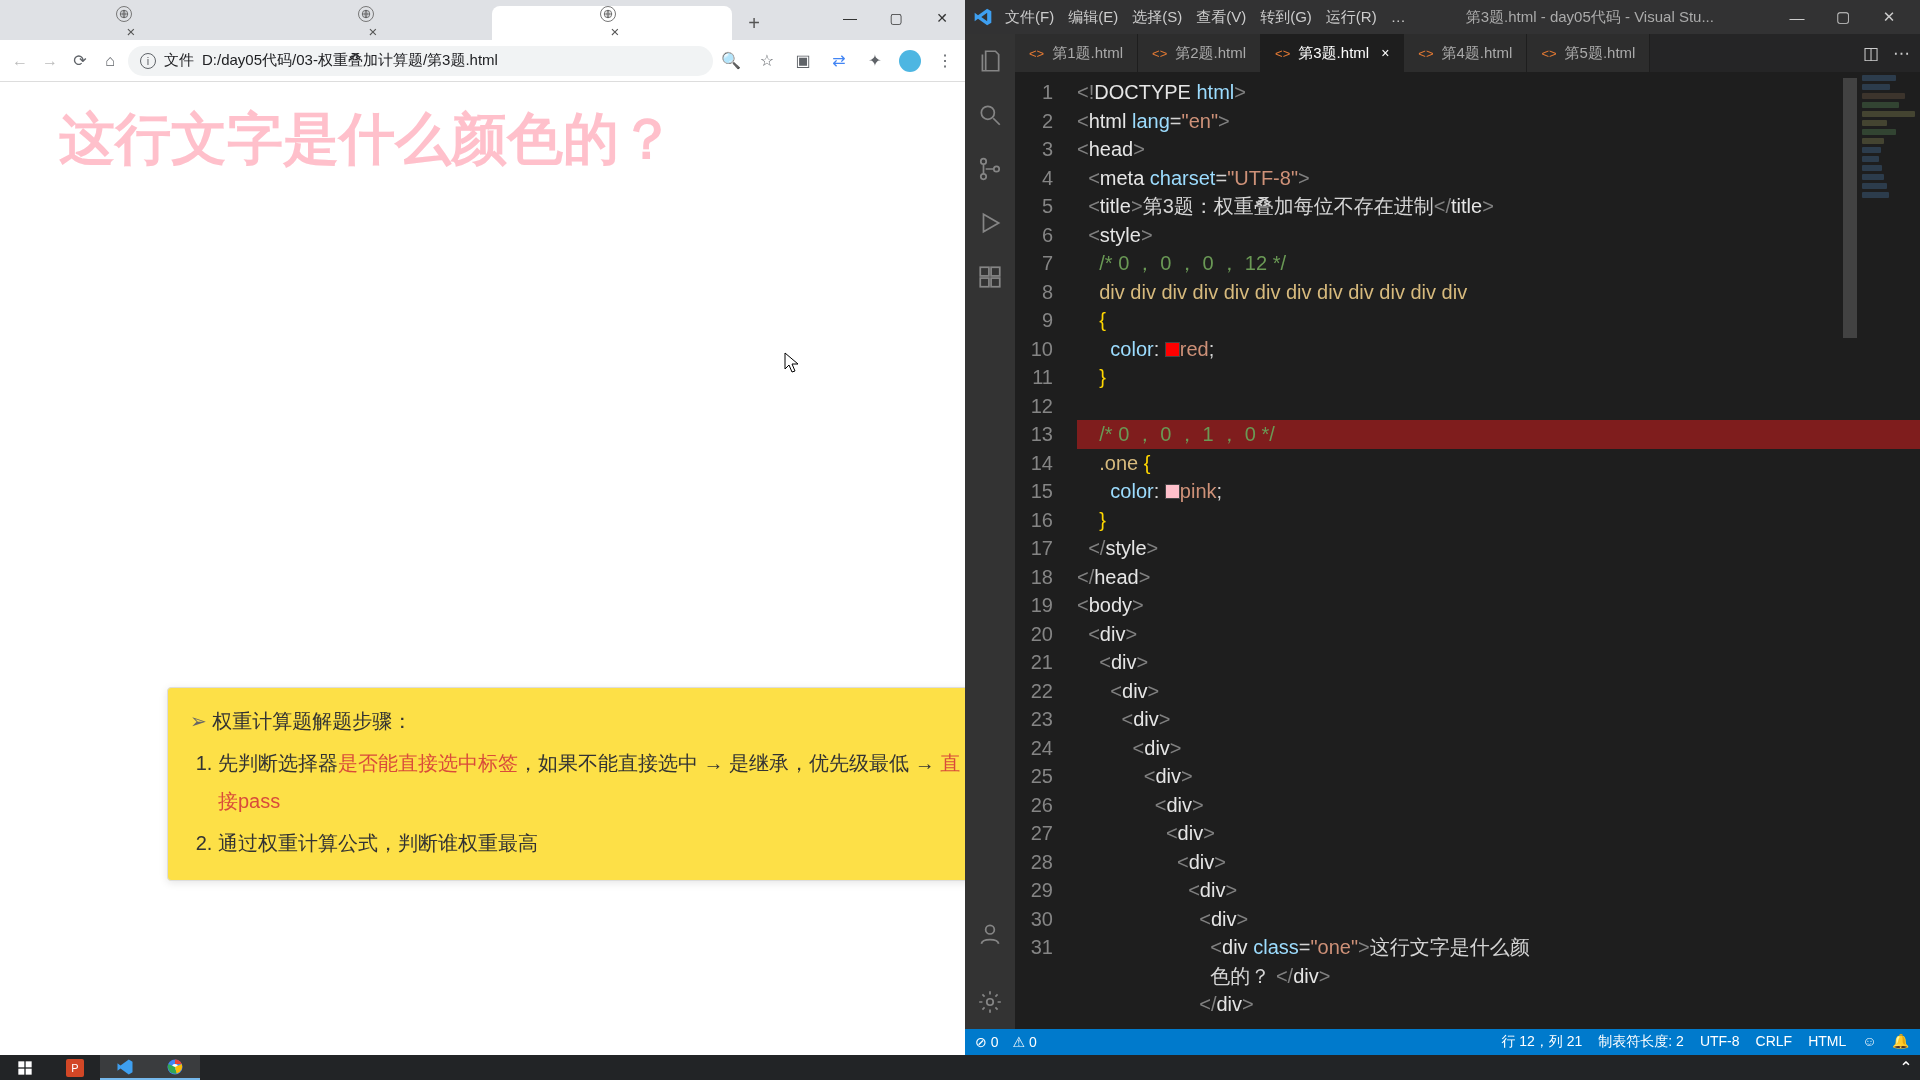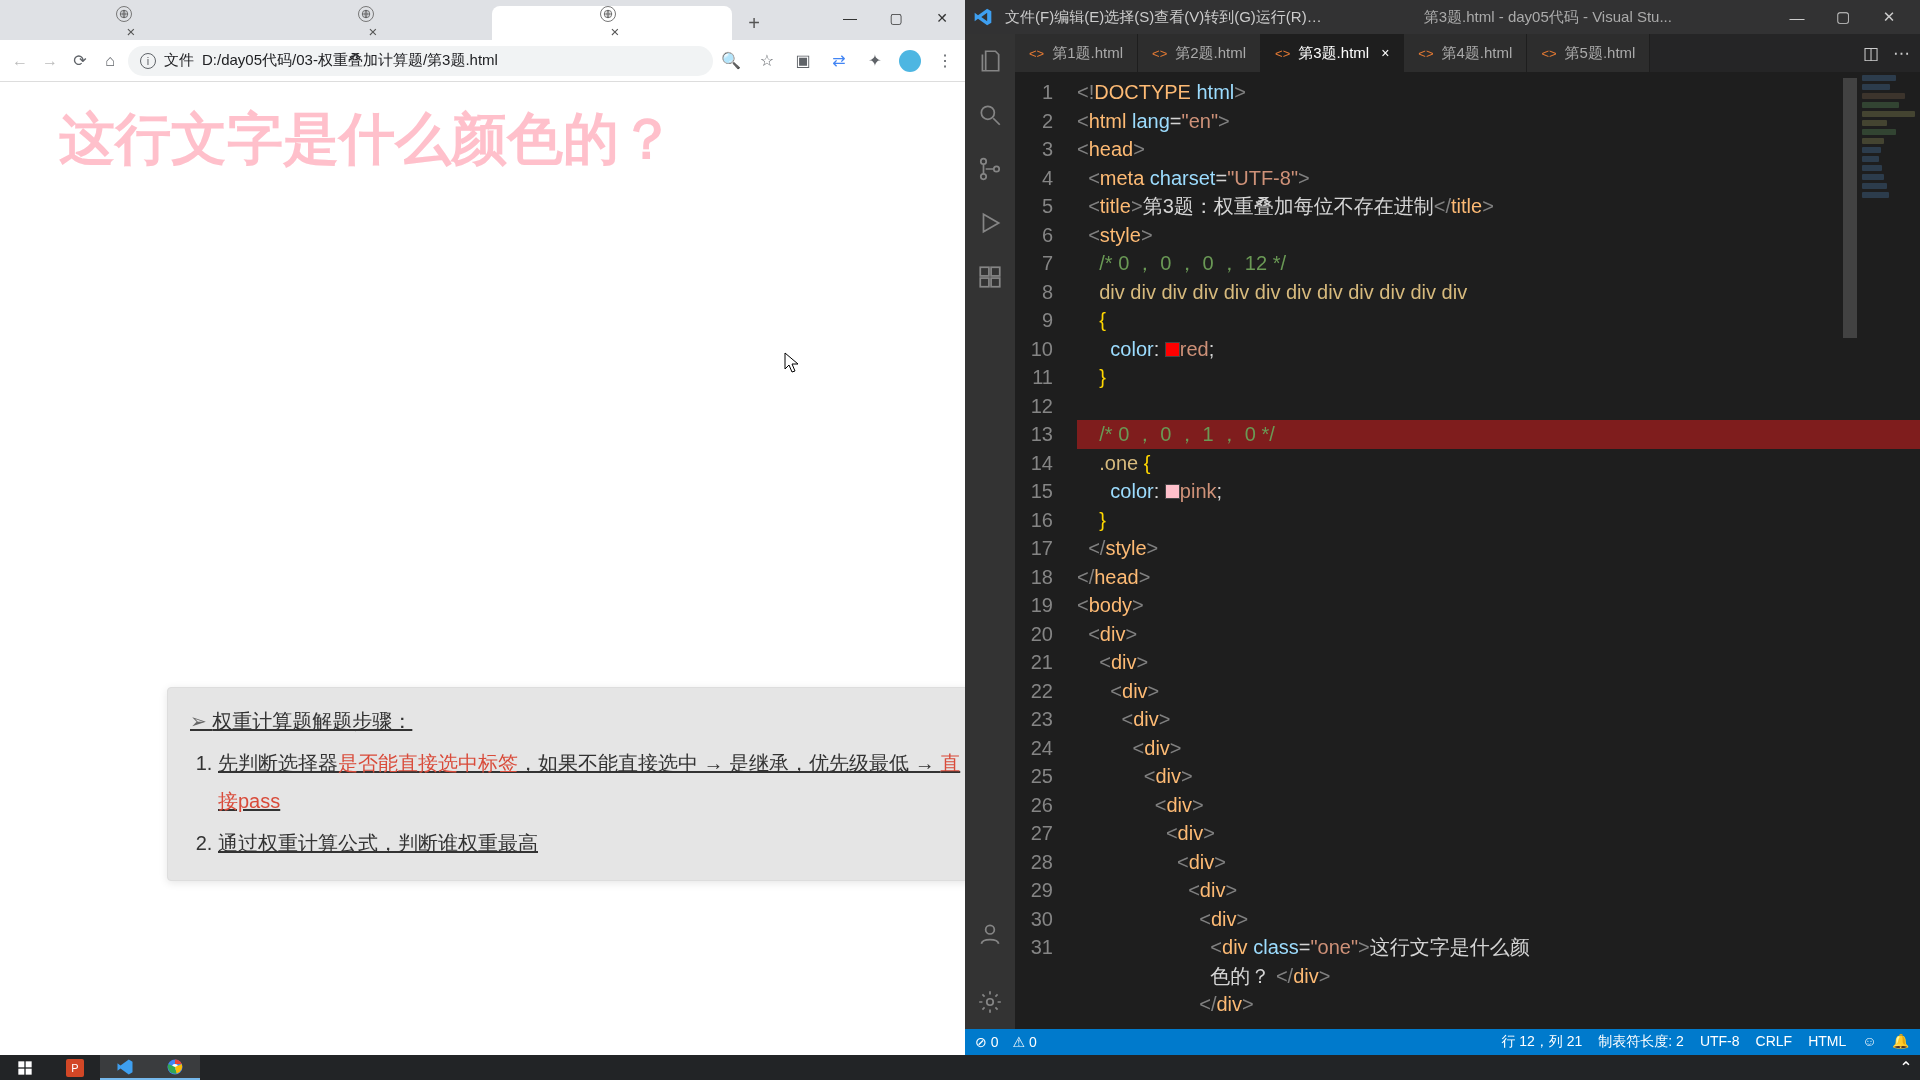--- a/index.html
+++ b/index.html
@@ -51,43 +51,43 @@
 .profile-dot { width: 22px; height: 22px; border-radius: 50%; background: #4db6e2; }
 .chrome-content {
   flex: 1; background: #fff; padding: 20px 30px; position: relative; margin-left: 29px;
 }
 .pink-heading { font-size: 56px; color: #ffc0cb; font-weight: bold; }
 .cursor-arrow { position: absolute; left: 755px; top: 270px; }
 .cursor-arrow svg { width: 16px; height: 22px; }
 
 .note-card {
   position: absolute; left: 138px; top: 605px; width: 830px;
-  background: #e5e5e5; border: 1px solid #ddd; border-radius: 4px;
+  background: #fde047; border: 1px solid #ddd; border-radius: 4px;
   padding: 14px 22px 18px 22px; box-shadow: 0 2px 8px rgba(0,0,0,0.1);
-  font-size: 20px; line-height: 1.9; color: #333; text-decoration: underline;
+  font-size: 20px; line-height: 1.9; color: #333;
 }
 .note-title::before { content: "➢ "; color: #666; }
 .note-ol { margin-left: 28px; }
 .note-ol li { margin-top: 4px; }
 .red { color: #d94b3a; }
 
 
 .vscode {
   position: absolute; left: 965px; top: 0; width: 955px; height: 1055px;
   background: #1e1e1e; color: #ccc; display: flex; flex-direction: column;
   font-size: 17px;
 }
 .vscode-titlebar {
   height: 34px; background: #323233; display: flex; align-items: center;
   padding: 0 8px; font-size: 15px; color: #ccc;
 }
 .vscode-logo {
   width: 20px; height: 20px; margin-right: 12px; color: #3e9ff0;
 }
-.vscode-menu { display: flex; }
+.vscode-menu { display: flex; gap: 14px; }
 .vscode-menu span { white-space: nowrap; }
 .vscode-title-center { flex: 1; text-align: center; color: #aaa; white-space: nowrap; overflow: hidden; padding: 0 10px;}
 .vscode-winctrl { display: flex; }
 .vscode-winctrl div { width: 46px; height: 34px; display: flex; align-items: center; justify-content: center; color:#ccc;}
 .vscode-body { flex: 1; display: flex; overflow: hidden; }
 .activity-bar {
   width: 50px; background: #333333; display: flex; flex-direction: column;
   align-items: center; padding-top: 14px; gap: 28px;
 }
 .activity-bar .ab-icon { width: 26px; height: 26px; color: #858585; }
@@ -106,21 +106,21 @@
 .editor-tabs-right { margin-left: auto; display: flex; align-items: center; padding: 0 10px; gap: 14px; color: #ccc;}
 .code-area { flex: 1; display: flex; overflow: hidden; font-family: Consolas, monospace; font-size: 20px; line-height: 28.5px; position: relative;}
 .gutter { width: 54px; text-align: right; color: #858585; padding: 6px 16px 0 0; }
 .code { flex: 1; padding: 6px 0 0 8px; white-space: pre; color: #d4d4d4; position: relative;}
 .code-line { height: 28.5px; }
 .hl-line { background: #7f1d1d; }
 .minimap { position: absolute; right: 0; top: 0; width: 62px; height: 220px; opacity: 0.5; }
 .minimap-bar { height: 6px; margin: 3px 4px; border-radius: 1px;}
 .c-gray   { color: #808080; }
 .c-comment{ color: #6a9955; }
-.c-tag    { color: #fdba74; }
+.c-tag    { color: #e5e5e5; }
 .c-attr   { color: #9cdcfe; }
 .c-str    { color: #ce9178; }
 .c-sel    { color: #d7ba7d; }
 .c-prop   { color: #9cdcfe; }
 .c-curly  { color: #ffd700; }
 .color-sw { display:inline-block; width:15px; height:15px; vertical-align:-1px; border:1px solid #444;}
 .vscode-status {
   height: 26px; background: #007acc; display: flex; align-items: center;
   padding: 0 10px; font-size: 14px; color: #fff; gap: 14px;
 }

